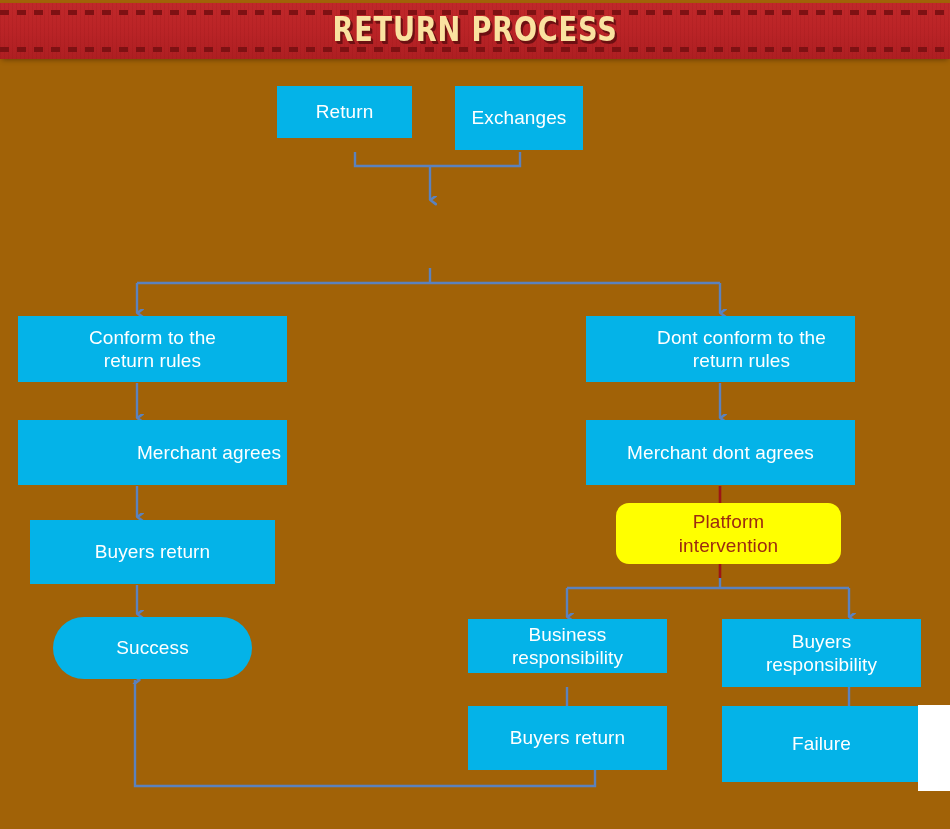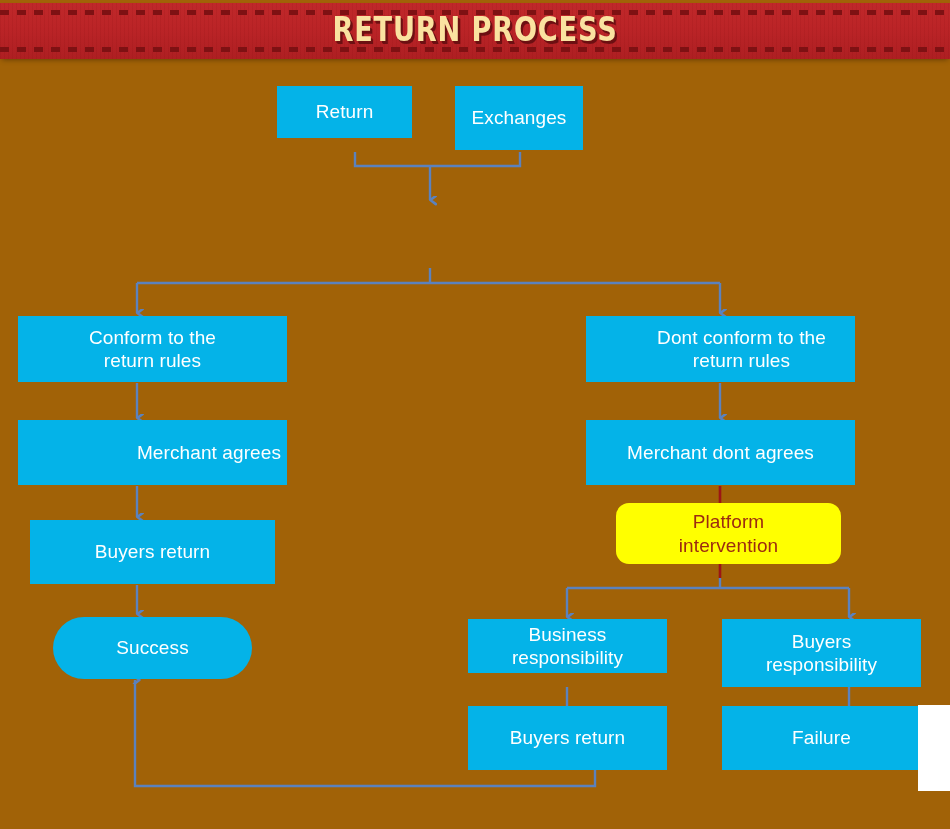--- a/index.html
+++ b/index.html
@@ -215,19 +215,19 @@
     <span>
       <span>Buyers</span><br>
       <span>responsibility</span>
     </span>
   </div>
 
   <div class="node" style="left:468px; top:706px; width:199px; height:64px;">
     <span>Buyers return</span>
   </div>
 
-  <div class="node" style="left:722px; top:706px; width:199px; height:64px;justify-content:center;">
+  <div class="node" style="left:722px; top:706px; width:199px; height:76px;justify-content:center;">
     <span>Failure</span>
   </div>
 
   <div id="white-patch"></div>
 
 </div>
 
 </body></html>

